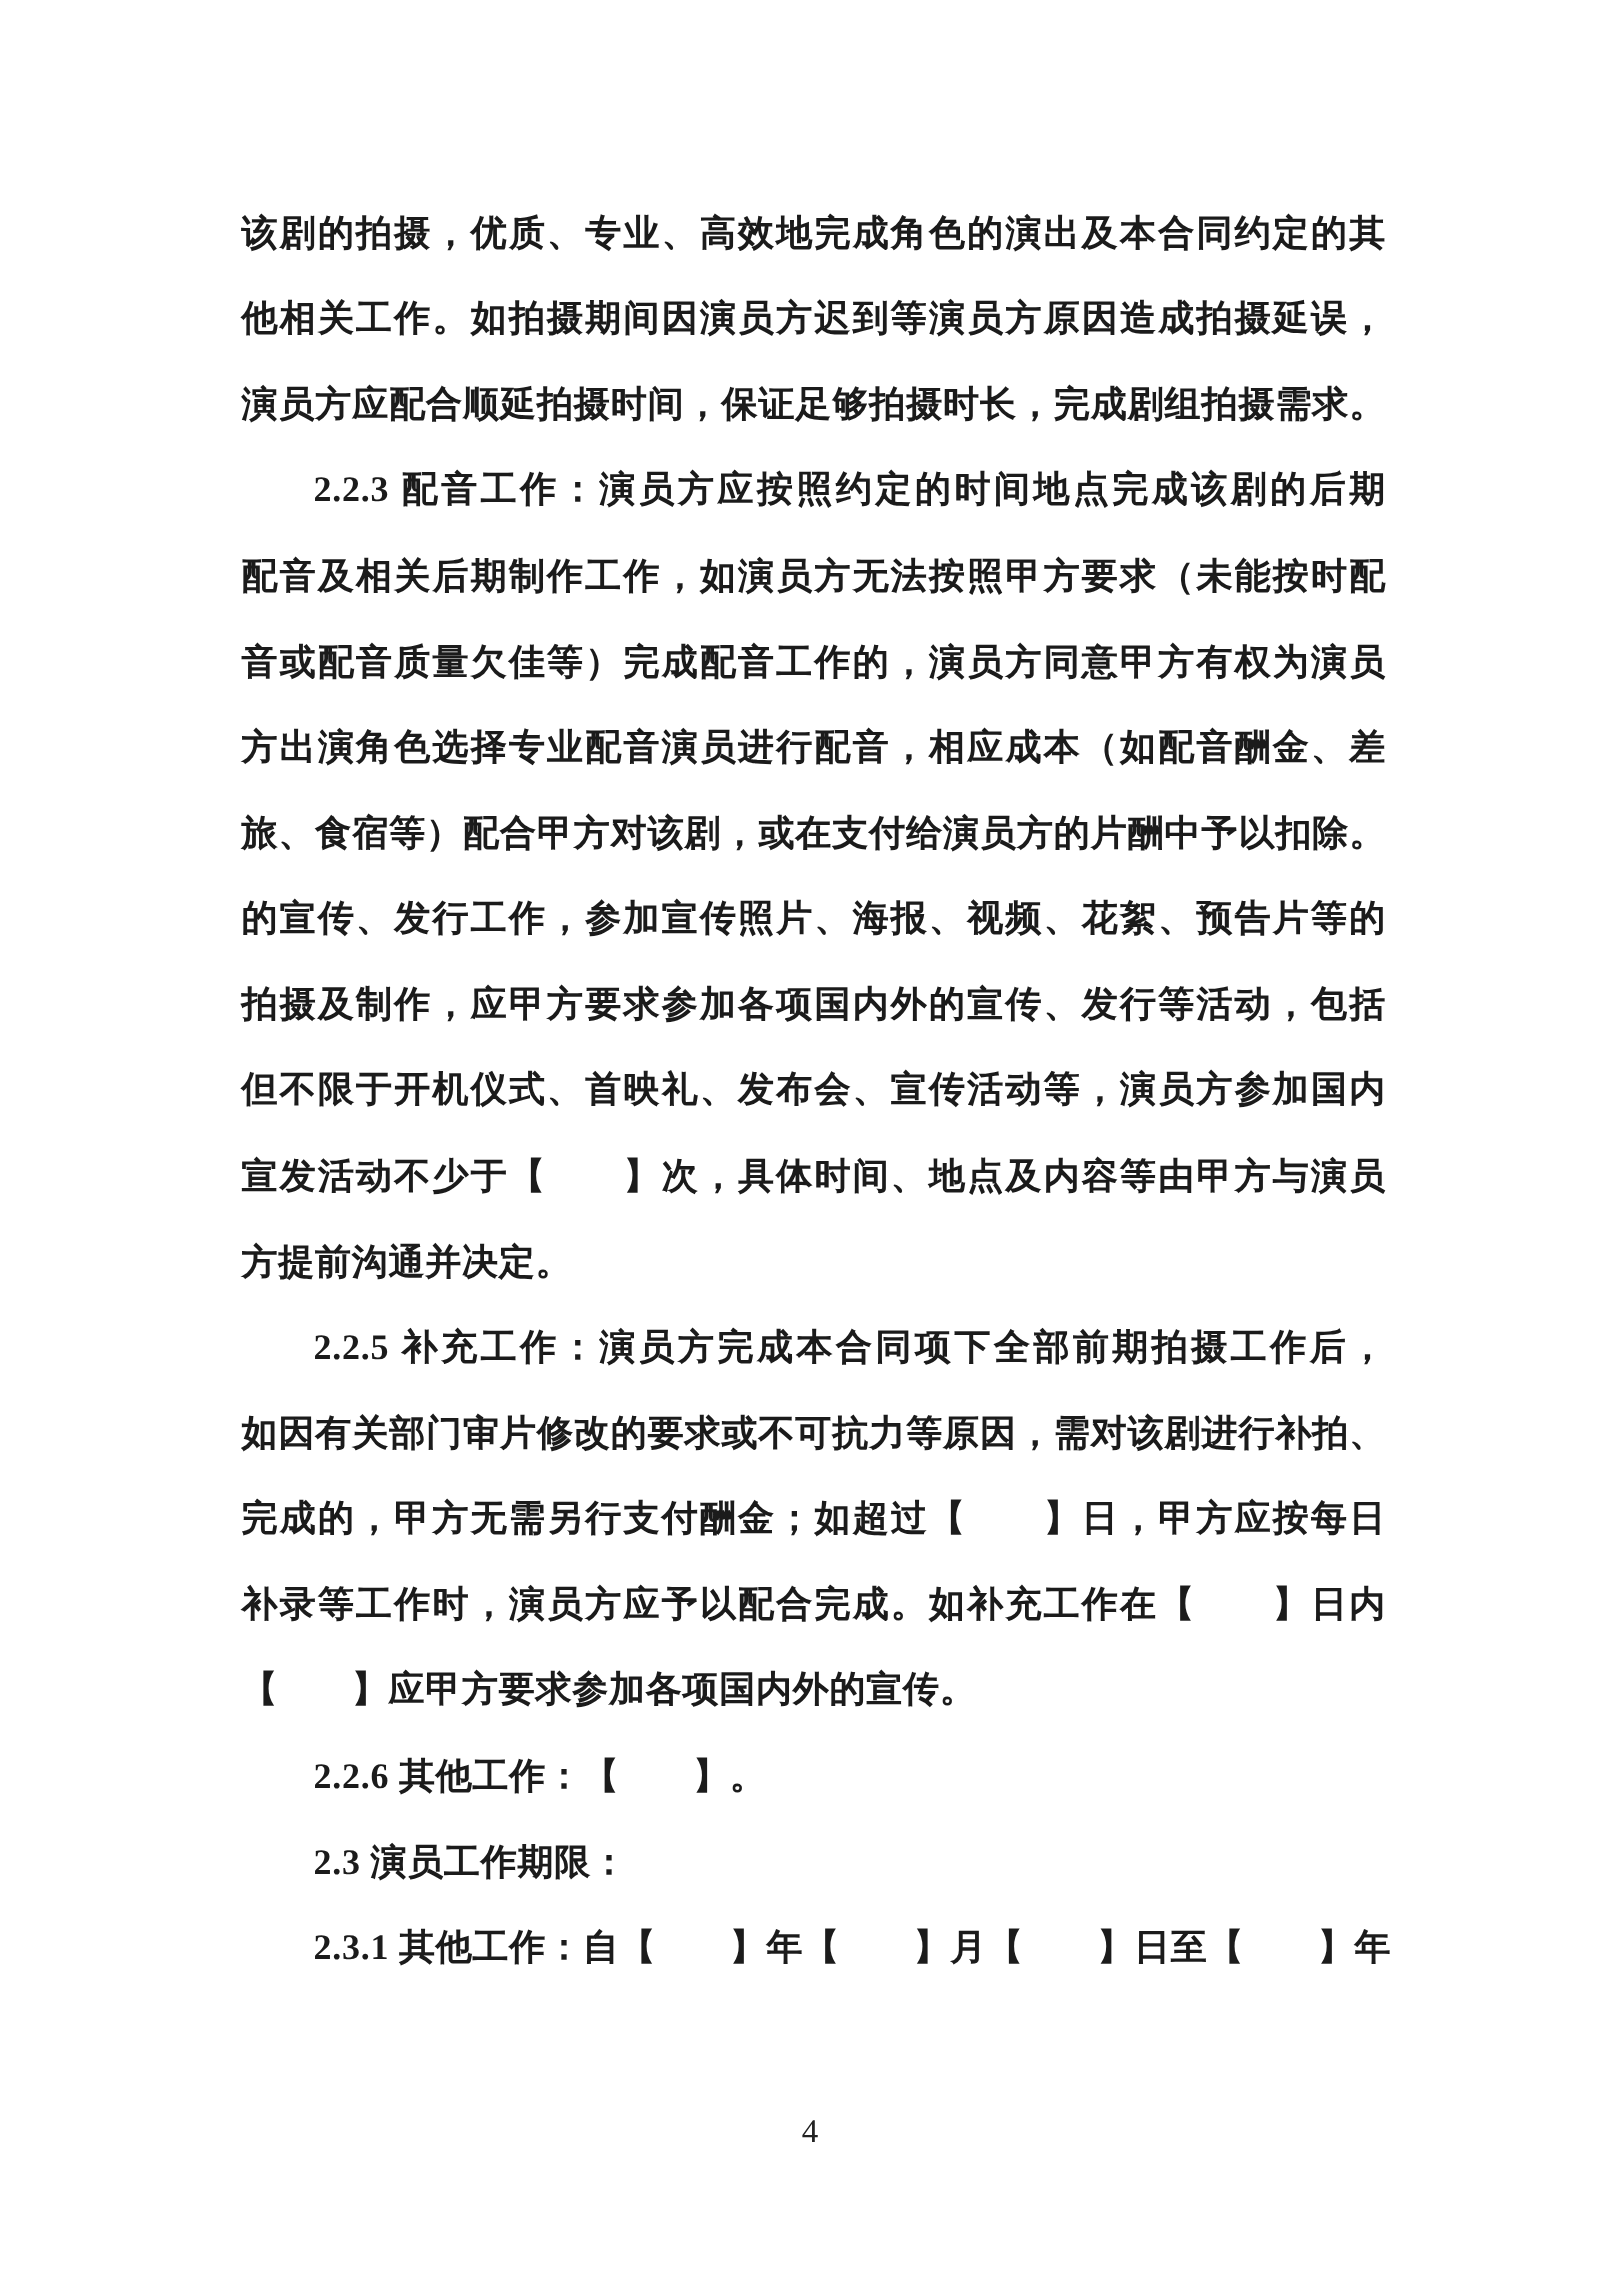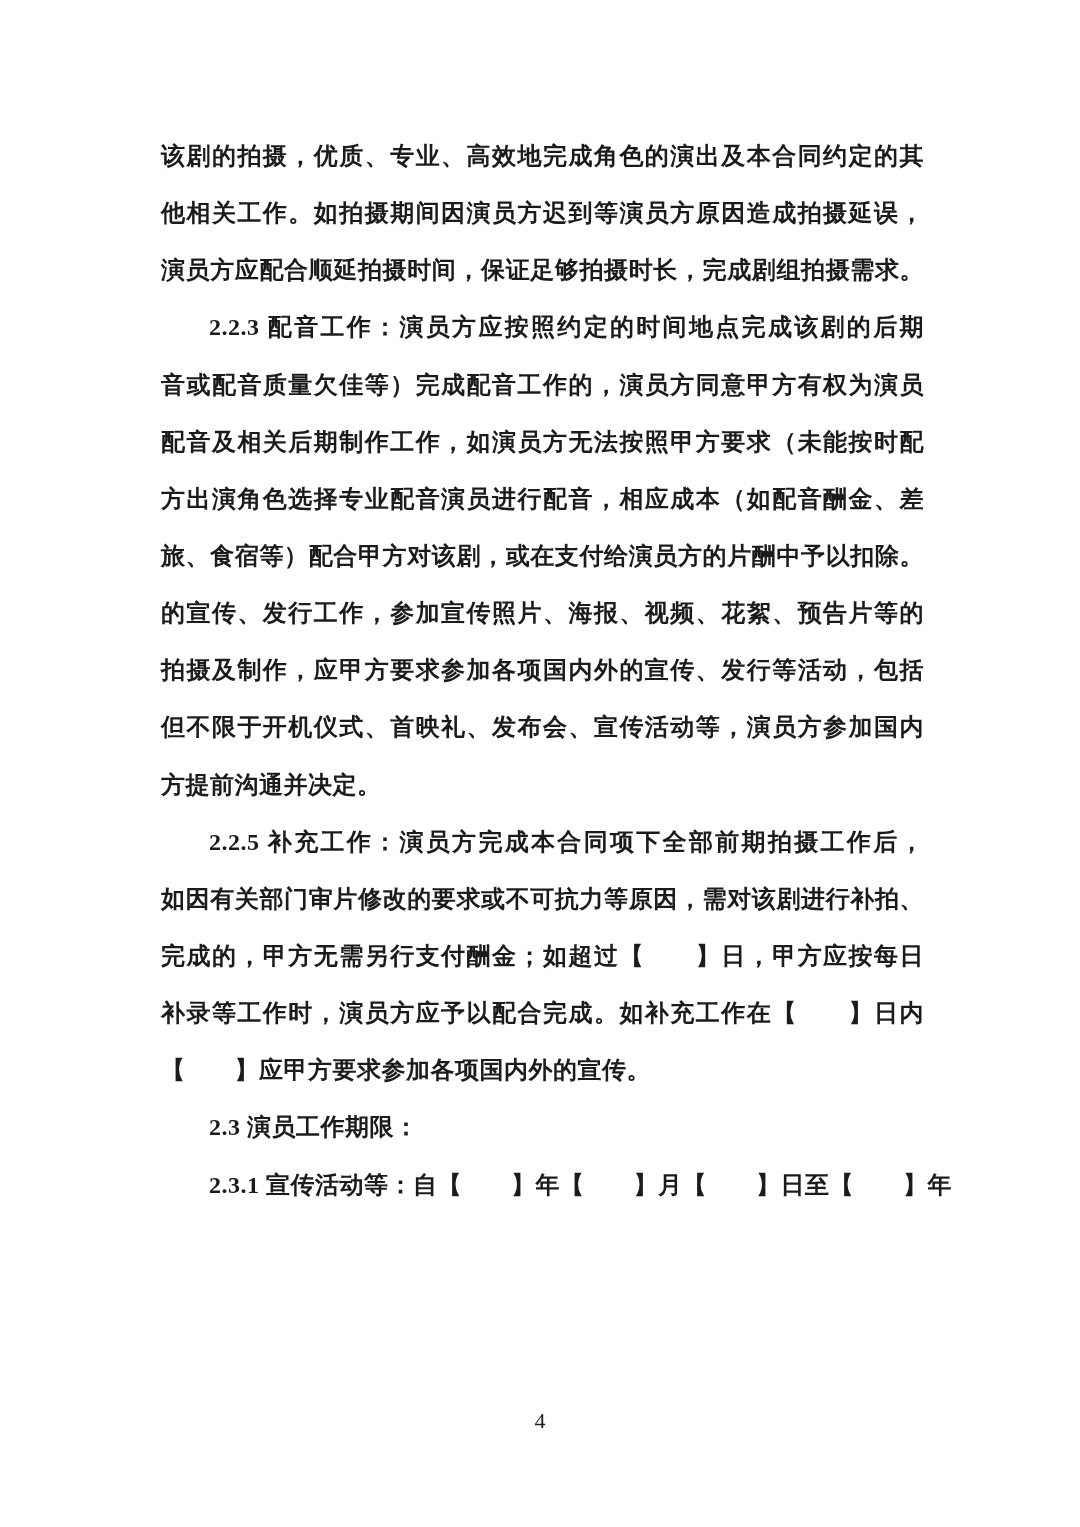--- a/index.html
+++ b/index.html
@@ -53,30 +53,32 @@
 </style>
 </head>
 <body>
 
 <div class="page">
   <div class="content">
     <div class="line">该剧的拍摄，优质、专业、高效地完成角色的演出及本合同约定的其</div>
     <div class="line">他相关工作。如拍摄期间因演员方迟到等演员方原因造成拍摄延误，</div>
     <div class="line">演员方应配合顺延拍摄时间，保证足够拍摄时长，完成剧组拍摄需求。</div>
     <div class="line indent">2.2.3 配音工作：演员方应按照约定的时间地点完成该剧的后期</div>
+    <div class="line">配音及相关后期制作工作，如演员方无法按照甲方要求（未能按时配</div>
     <div class="line">音或配音质量欠佳等）完成配音工作的，演员方同意甲方有权为演员</div>
-    <div class="line">配音及相关后期制作工作，如演员方无法按照甲方要求（未能按时配</div>
     <div class="line">方出演角色选择专业配音演员进行配音，相应成本（如配音酬金、差</div>
     <div class="line">旅、食宿等）配合甲方对该剧，或在支付给演员方的片酬中予以扣除。</div>
     <div class="line">的宣传、发行工作，参加宣传照片、海报、视频、花絮、预告片等的</div>
     <div class="line">拍摄及制作，应甲方要求参加各项国内外的宣传、发行等活动，包括</div>
     <div class="line">但不限于开机仪式、首映礼、发布会、宣传活动等，演员方参加国内</div>
+    <div class="line">宣发活动不少于【　　】次，具体时间、地点及内容等由甲方与演员</div>
     <div class="line left">方提前沟通并决定。</div>
     <div class="line indent">2.2.5 补充工作：演员方完成本合同项下全部前期拍摄工作后，</div>
     <div class="line">如因有关部门审片修改的要求或不可抗力等原因，需对该剧进行补拍、</div>
     <div class="line">完成的，甲方无需另行支付酬金；如超过【　　】日，甲方应按每日</div>
     <div class="line">补录等工作时，演员方应予以配合完成。如补充工作在【　　】日内</div>
     <div class="line left">【　　】应甲方要求参加各项国内外的宣传。</div>
+    <div class="line left indent">2.2.6 其他工作：【　　】。</div>
     <div class="line left indent">2.3 演员工作期限：</div>
-    <div class="line indent">2.3.1 宣传活动等：自【　　】年【　　】月【　　】日至【　　】年</div>
+    <div class="line indent">2.3.1 其他工作：自【　　】年【　　】月【　　】日至【　　】年</div>
   </div>
   <div class="footer">4</div>
 </div>
 
 </body></html>

